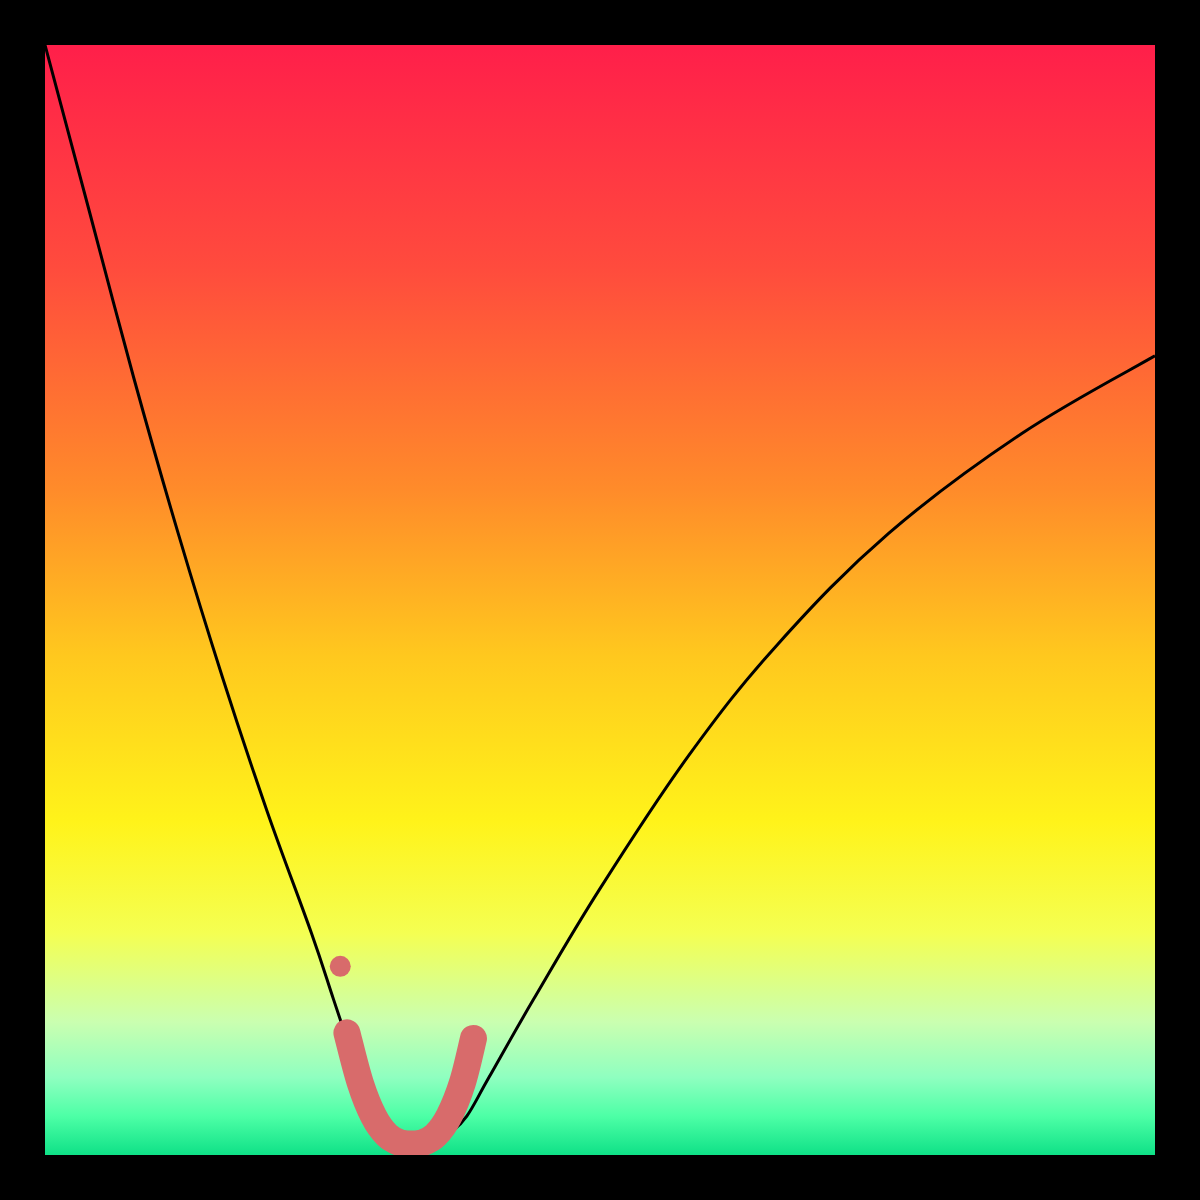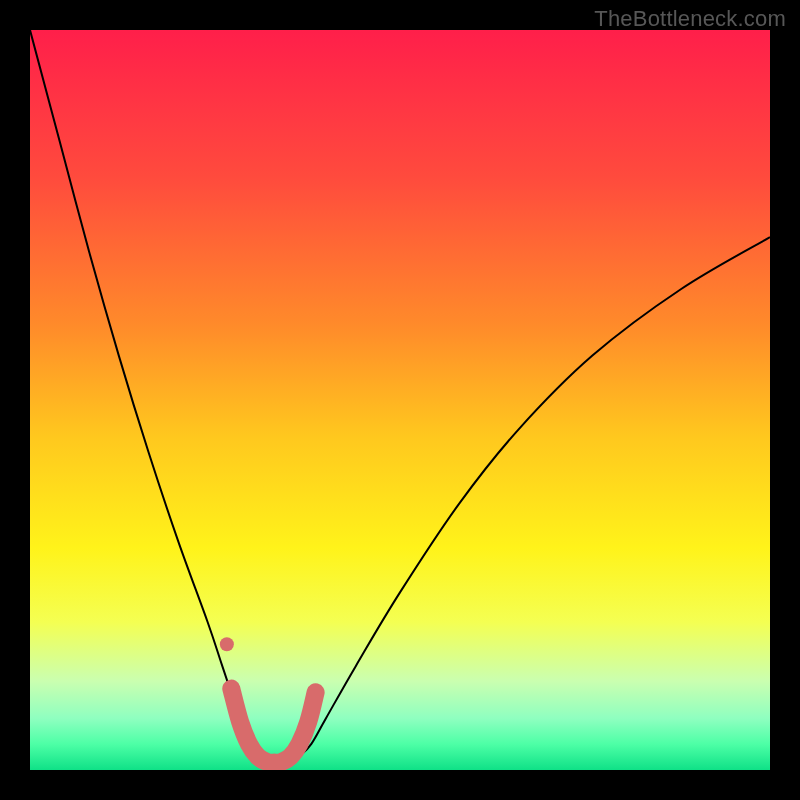--- a/index.html
+++ b/index.html
@@ -33,21 +33,20 @@
     color: #575757;
     font-size: 22px;
     font-weight: 500;
     letter-spacing: 0.2px;
   }
 </style>
 </head>
 <body>
 
 <div class="frame">
-  <div class="watermark">TheBottleneck.com</div>
   <div class="plot-area">
     <svg id="chart-svg" width="740" height="740" viewBox="0 0 740 740">
         <defs>
           <linearGradient id="bg-grad" x1="0" y1="0" x2="0" y2="1">
             <stop offset="0%" stop-color="#ff1f4a"></stop>
             <stop offset="20%" stop-color="#ff4b3d"></stop>
             <stop offset="40%" stop-color="#ff8b2a"></stop>
             <stop offset="55.00000000000001%" stop-color="#ffc81e"></stop>
             <stop offset="70%" stop-color="#fff31a"></stop>
             <stop offset="80%" stop-color="#f4ff52"></stop>

